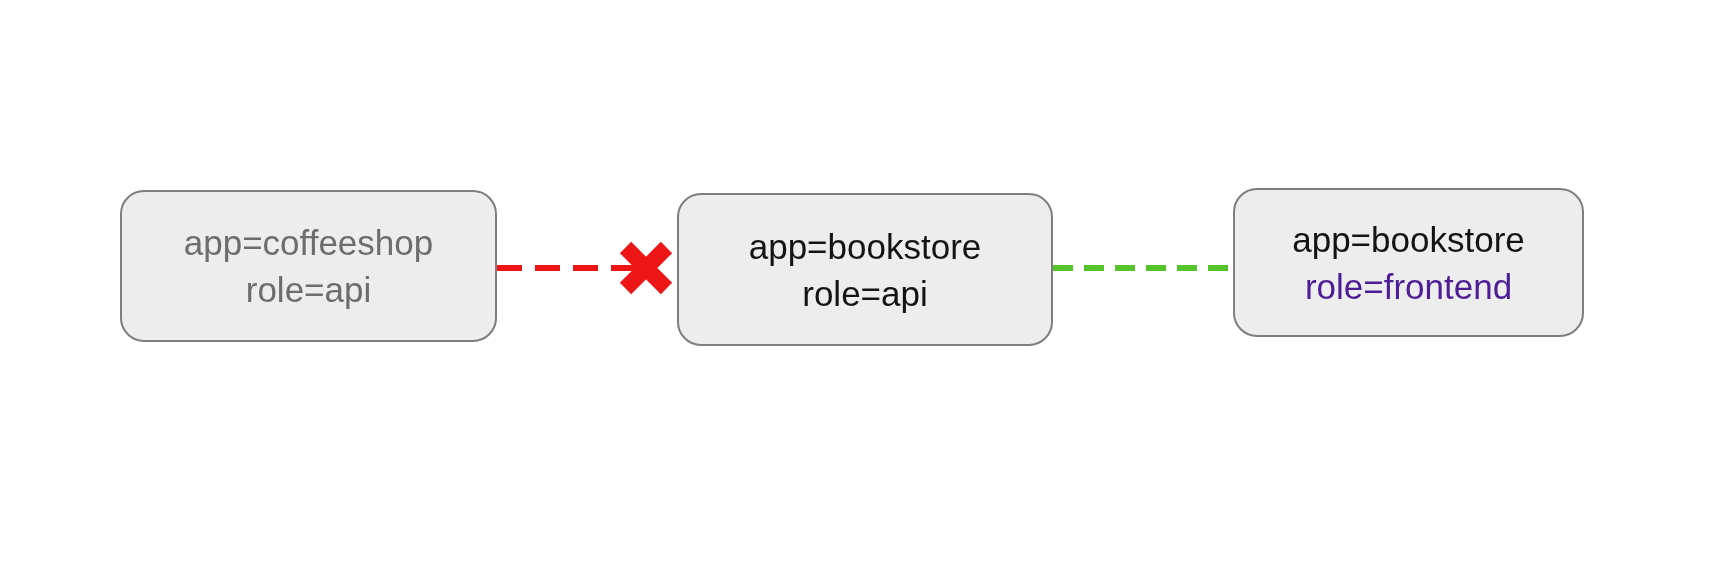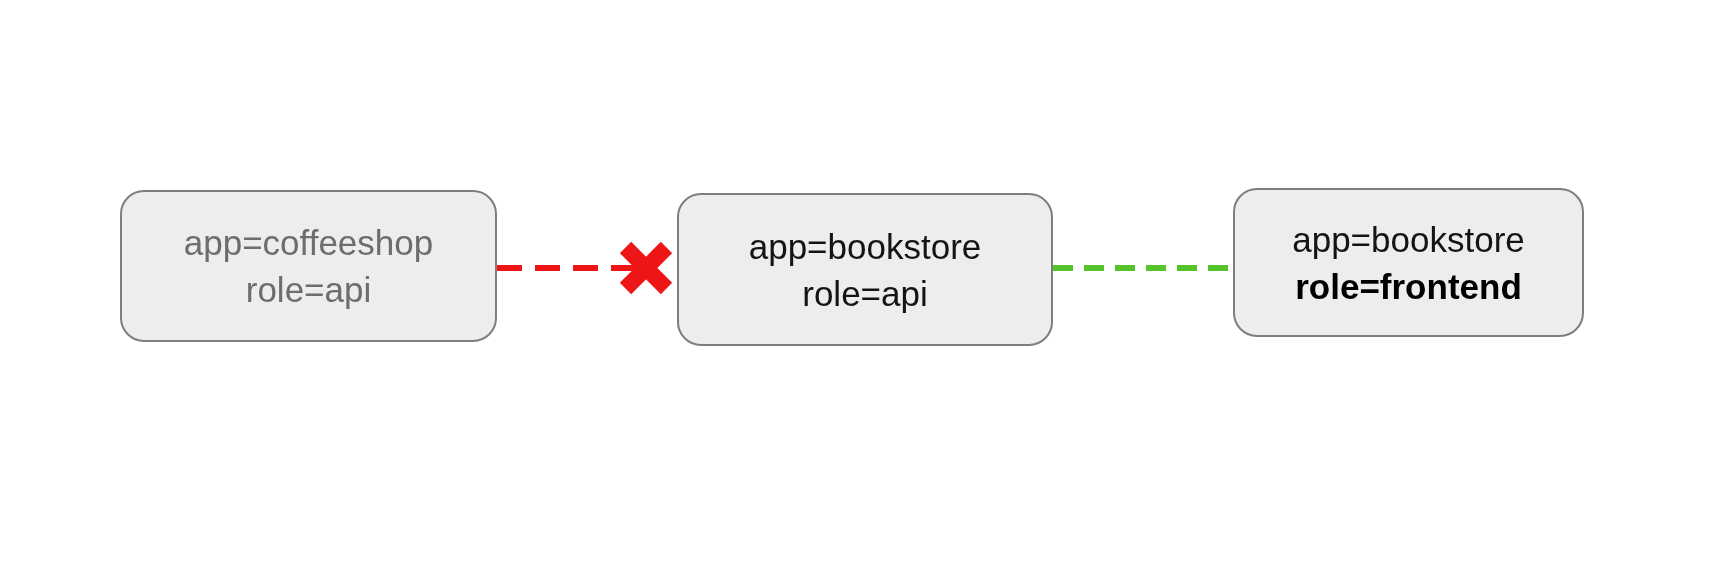--- a/index.html
+++ b/index.html
@@ -68,16 +68,16 @@
     <div class="node-line" style="color: rgb(109, 109, 109);">role=api</div>
   </div>
 
   <div class="node node-middle" style="background: rgb(237, 237, 237); border-color: rgb(126, 126, 126);">
     <div class="node-line" style="color: rgb(20, 20, 20);">app=bookstore</div>
     <div class="node-line" style="color: rgb(20, 20, 20);">role=api</div>
   </div>
 
   <div class="node node-right" style="background: rgb(237, 237, 237); border-color: rgb(126, 126, 126);">
     <div class="node-line" style="color: rgb(20, 20, 20);">app=bookstore</div>
-    <div class="node-line" style="color: #000000; font-weight: bold;">role=frontend</div>
+    <div class="node-line" style="color: #4c1d95;">role=frontend</div>
   </div>
 
 </div>
 
 </body></html>

